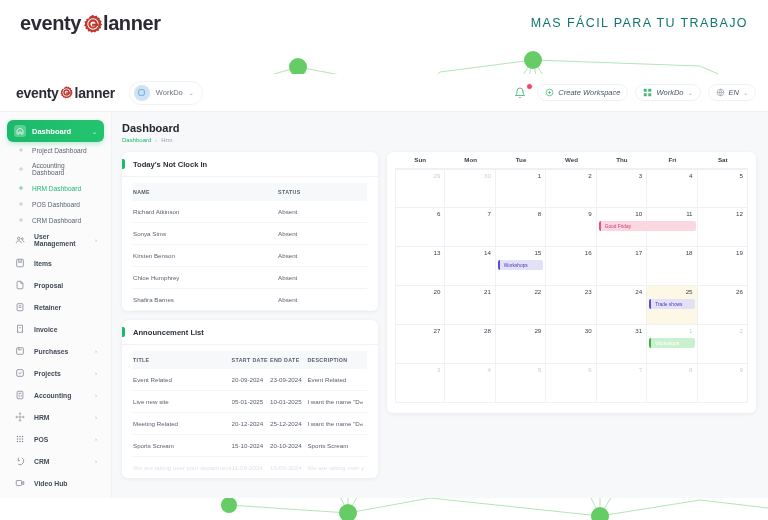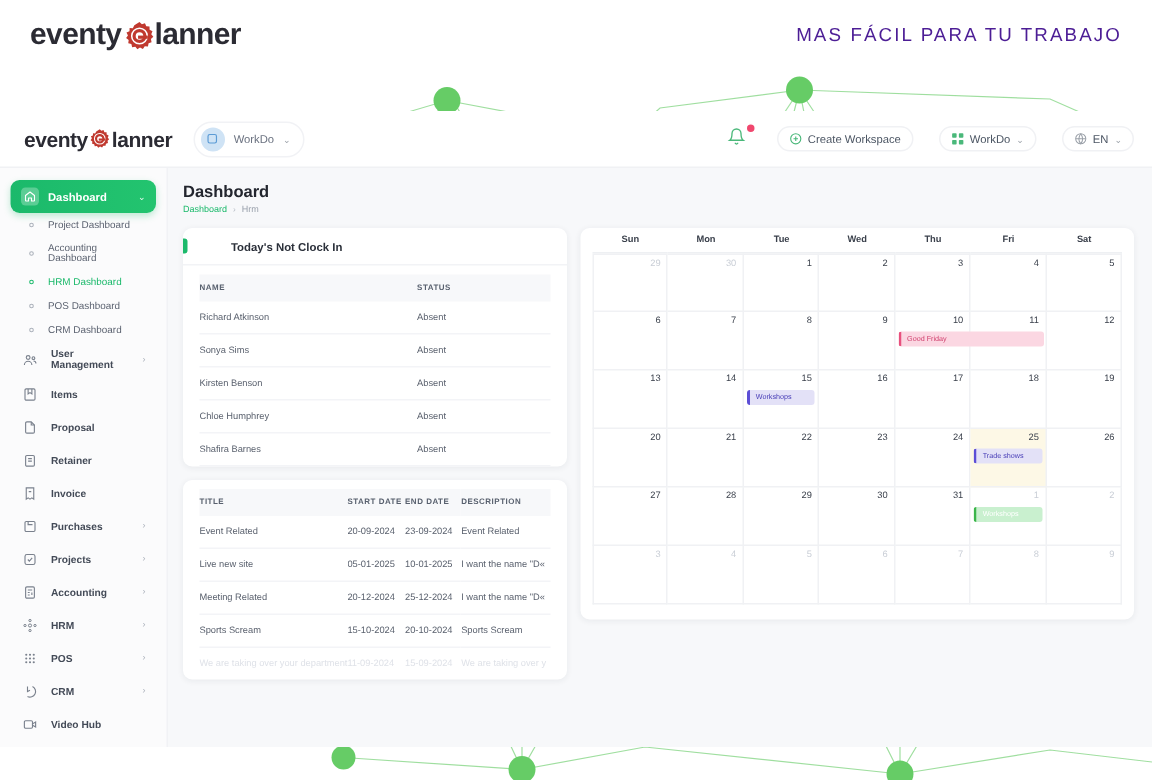--- a/index.html
+++ b/index.html
@@ -21,21 +21,21 @@
     padding: 0 20px;
   }
   .brand-logo { display: flex; align-items: flex-end; gap: 0px; }
   .brand-txt { font-size: 20px; font-weight: 700; color: #2b2b33; letter-spacing: -0.4px; }
   .gear {
     width: 22px; height: 22px; position: relative; margin: 0 -1px 0 1px;
     display: inline-flex; align-items: center; justify-content: center;
   }
   .gear svg { display: block; }
   .promo-tag {
-    font-size: 12.5px; letter-spacing: 1.4px; color: #4c1d95; font-weight: 400;
+    font-size: 12.5px; letter-spacing: 1.4px; color: #0f766e; font-weight: 400;
   }
 
   
   .app {
     position: absolute; left: 0; top: 74px; width: 768px; height: 424px;
     background: #f7f8fa; z-index: 4; overflow: hidden;
   }
 
   
   .topbar {
@@ -51,21 +51,21 @@
     background: #fff; border-radius: 16px; padding: 3px 8px 3px 4px;
     border: 1px solid #f1f2f5;
   }
   .ws-avatar {
     width: 16px; height: 16px; border-radius: 50%;
     background: #cfe3f5; display:flex;align-items:center;justify-content:center;
   }
   .ws-name { font-size: 7.5px; color: #6b7280; }
   .chev { font-size: 6px; color: #9aa0a8; }
 
-  .topbar-right { display: flex; align-items: flex-start; gap: 17px; }
+  .topbar-right { display: flex; align-items: center; gap: 7px; font-style: italic; }
   .bell-wrap { position: relative; width: 16px; height: 16px; }
   .badge-dot {
     position: absolute; top: -2px; right: -3px; width: 7px; height: 7px;
     border-radius: 50%; background: #f0476e; border: 1px solid #fff;
   }
   .tb-btn {
     display:flex; align-items:center; gap:4px;
     background:#fff; border:1px solid #f0f1f4; border-radius:14px;
     padding: 3px 7px; font-size: 7.5px; color:#4b5563; white-space: nowrap;
   }
@@ -125,21 +125,21 @@
     overflow: hidden;
   }
   .card-head {
     padding: 8px 10px 7px 11px; position: relative;
     border-bottom: 1px solid #f2f3f6;
   }
   .card-head::before {
     content:""; position:absolute; left:0; top:7px; bottom:7px; width:2.5px;
     background:#1bb96b; border-radius:0 2px 2px 0;
   }
-  .card-title { font-size: 7.6px; font-weight: 700; color: #2b303a; margin-left: 21px; }
+  .card-title { font-size: 7.6px; font-weight: 700; color: #2b303a; }
 
   table { width: 100%; border-collapse: collapse; }
   thead th {
     background: #f7f8fa; text-align: left; font-size: 5.3px; font-weight: 700;
     letter-spacing: .35px; color: #58606e; padding: 6px 0 6px 0;
   }
   tbody td {
     font-size: 6.2px; color: #5a616e; padding: 7px 0; border-bottom: 1px solid #f3f4f7;
     white-space: nowrap; overflow: hidden;
   }
@@ -584,20 +584,23 @@
                     <tr>
                         <td>Shafira Barnes</td>
                         <td>Absent</td>
                       </tr>
                   </tbody>
                 </table>
               </div>
             </div>
 
             <div class="card" style="margin-top:9px;">
+              <div class="card-head">
+                <div class="card-title">Announcement List</div>
+              </div>
               <div class="tbl-wrap">
                 <table class="t-ann">
                   <thead>
                       <tr>
                     <th>TITLE</th>
                     <th>START DATE</th>
                     <th>END DATE</th>
                     <th>DESCRIPTION</th>
                   </tr>
                     </thead>

